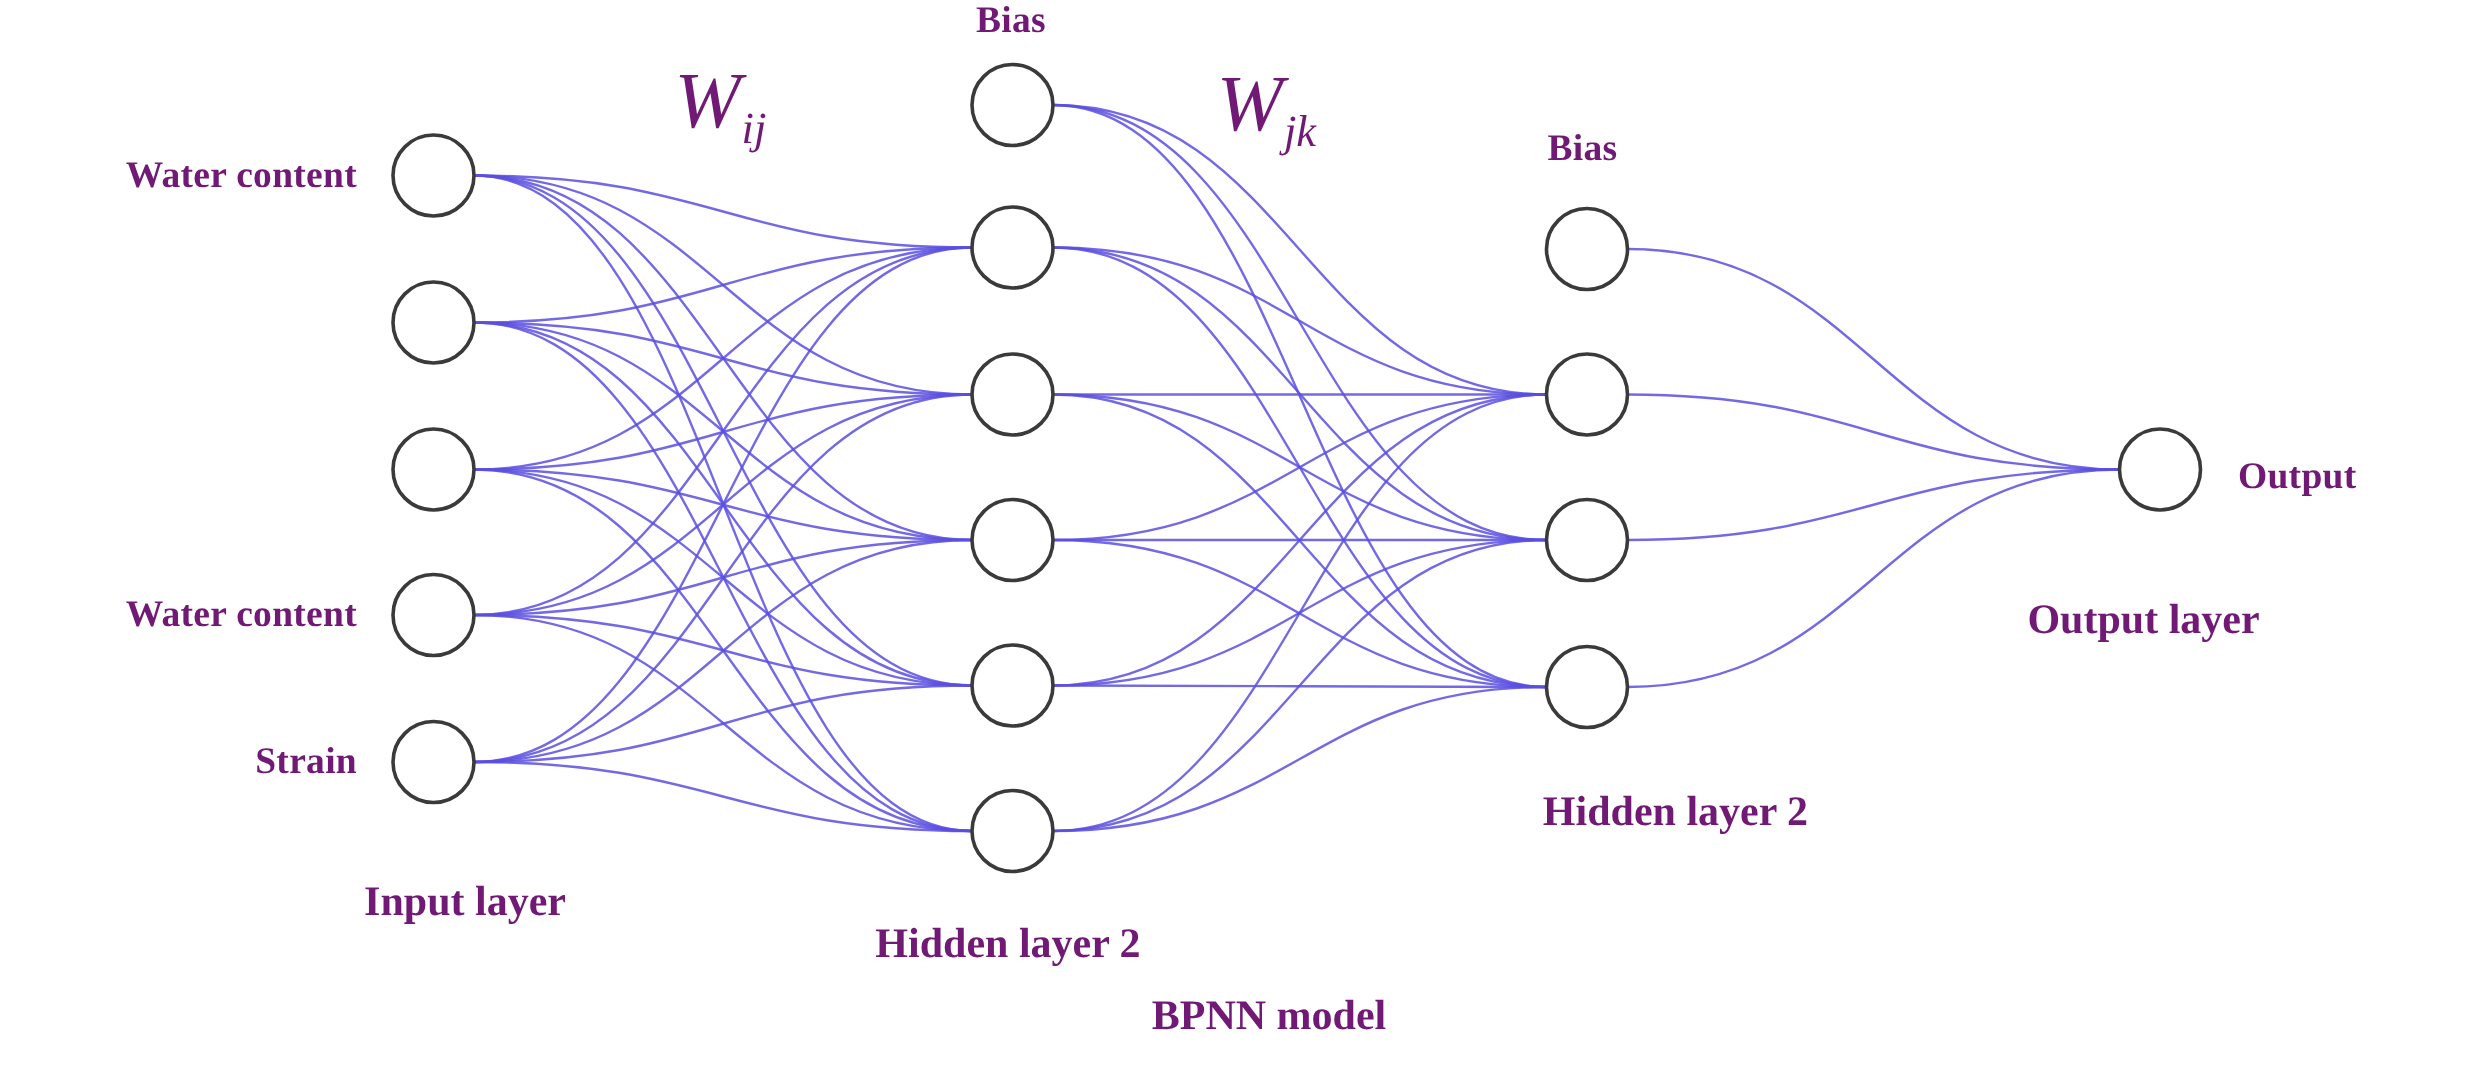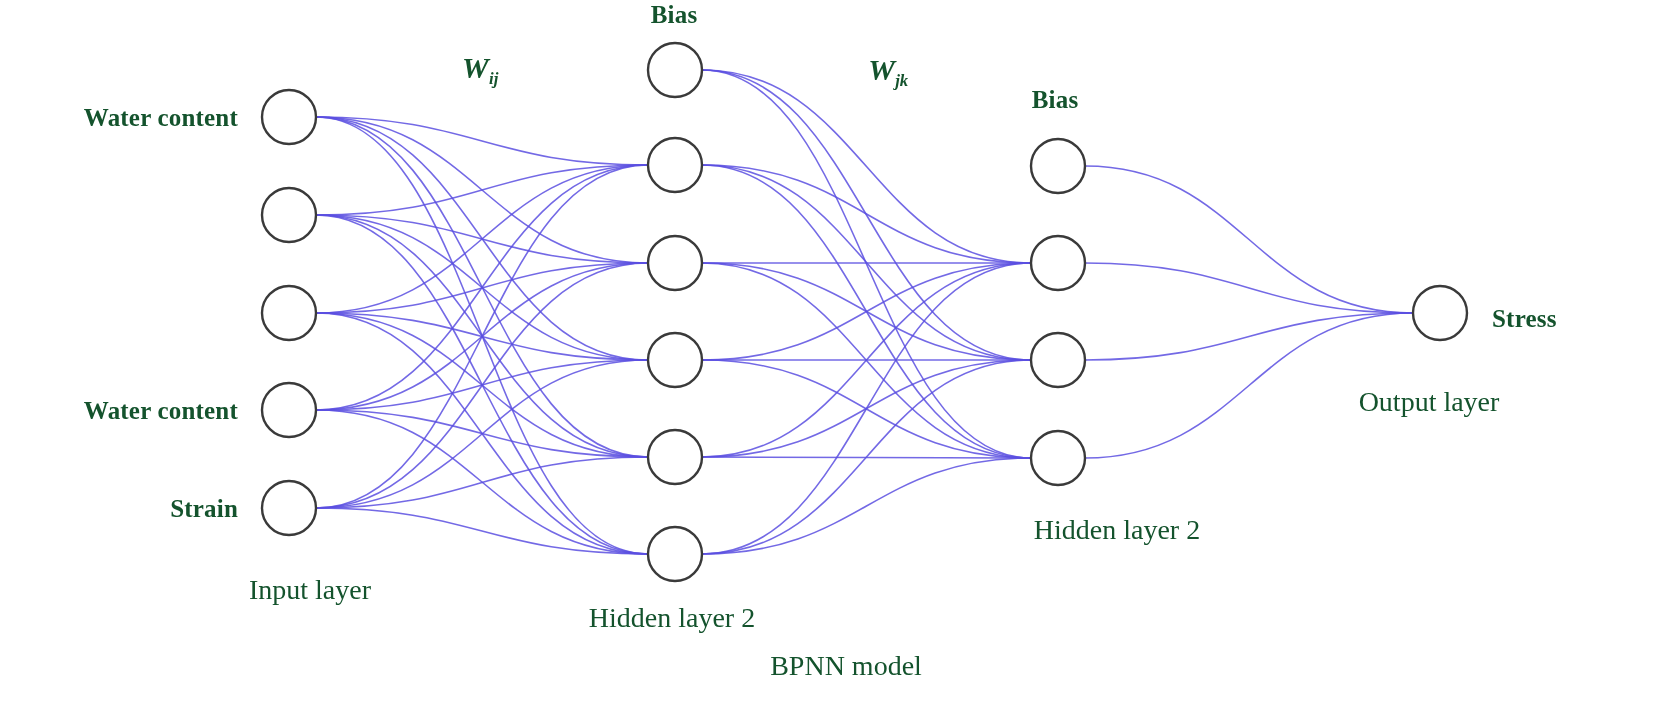--- a/index.html
+++ b/index.html
@@ -31,36 +31,37 @@
     stroke-opacity: 0.85;
   }
   .node-circle {
     fill: #ffffff;
     stroke: #3a3a3a;
     stroke-width: 2.4;
   }
   .lbl {
     position: absolute;
     white-space: nowrap;
-    color: #14532d;
+    color: #701a75;
     line-height: 1;
   }
   .lbl-bold {
     font-weight: bold;
     font-size: 25px;
     letter-spacing: 0.2px;
   }
   .lbl-plain {
-    font-weight: normal;
+    font-weight: bold;
     font-size: 28px;
+    margin-top: 12px;
   }
   .lbl-weight {
     font-style: italic;
-    font-size: 30px;
-    font-weight: bold;
+    font-size: 53px;
+    font-weight: normal;
   }
   .lbl-weight sub {
     font-size: 0.56em;
     font-style: italic;
     vertical-align: baseline;
     position: relative;
     top: 0.36em;
     left: 0.02em;
   }
   .anchor-right { transform: translate(-100%, -50%); }
@@ -139,29 +140,29 @@
         <circle cx="1058" cy="360" r="27" class="node-circle" stroke="#3a3a3a"></circle>
         <circle cx="1058" cy="458" r="27" class="node-circle" stroke="#3a3a3a"></circle>
         <circle cx="1440" cy="313" r="27" class="node-circle" stroke="#3a3a3a"></circle>
       </g>
   </svg>
 
   <div class="lbl lbl-bold anchor-right" style="left:238px; top:117px;">Water content</div>
   <div class="lbl lbl-bold anchor-right" style="left:238px; top:410px;">Water content</div>
   <div class="lbl lbl-bold anchor-right" style="left:238px; top:508px;">Strain</div>
 
-  <div class="lbl lbl-bold anchor-left" style="left:1492px; top:318px;">Stress</div>
+  <div class="lbl lbl-bold anchor-left" style="left:1492px; top:318px;">Output</div>
 
   <div class="lbl lbl-bold anchor-center" style="left:674px; top:14px;">Bias</div>
   <div class="lbl lbl-bold anchor-center" style="left:1055px; top:99px;">Bias</div>
 
   <div class="lbl lbl-plain anchor-center" style="left:310px; top:590px;">Input layer</div>
   <div class="lbl lbl-plain anchor-center" style="left:672px; top:618px;">Hidden layer 2</div>
   <div class="lbl lbl-plain anchor-center" style="left:1117px; top:530px;">Hidden layer 2</div>
   <div class="lbl lbl-plain anchor-center" style="left:1429px; top:402px;">Output layer</div>
 
   <div class="lbl lbl-plain anchor-center" style="left:846px; top:666px;">BPNN model</div>
 
   <div class="lbl lbl-weight anchor-center" style="left:480px; top:68px;"><span>W</span><sub>ij</sub></div>
 
-  <div class="lbl lbl-weight anchor-center" style="left:888px; top:70px;"><span>W</span><sub>jk</sub></div>
+  <div class="lbl lbl-weight anchor-center" style="left:844px; top:70px;"><span>W</span><sub>jk</sub></div>
 
 </div>
 
 </body></html>

